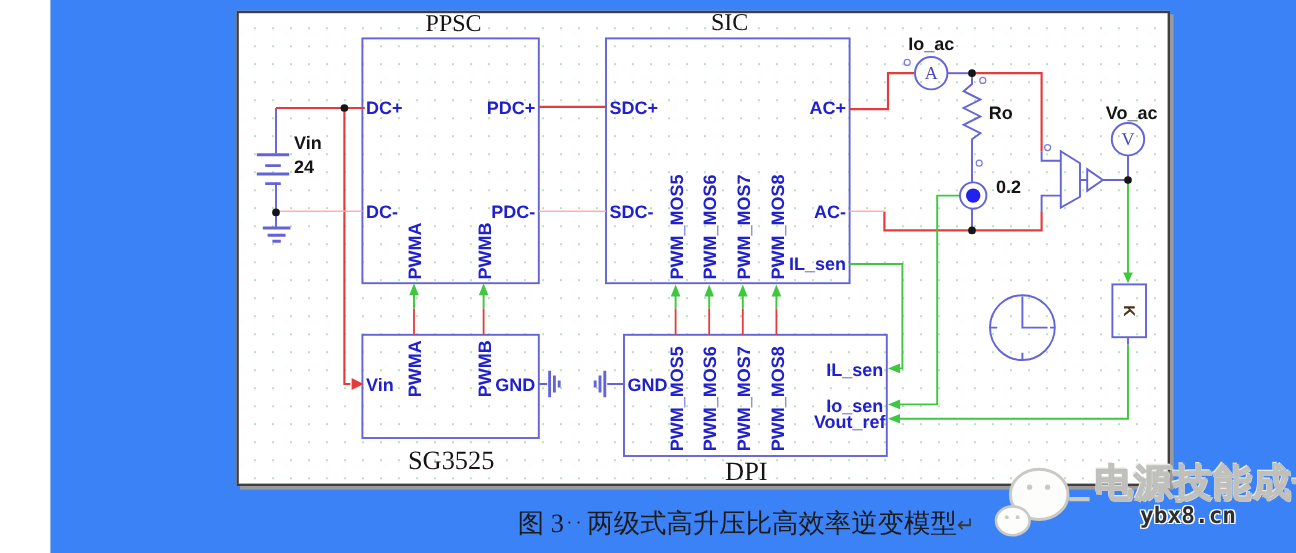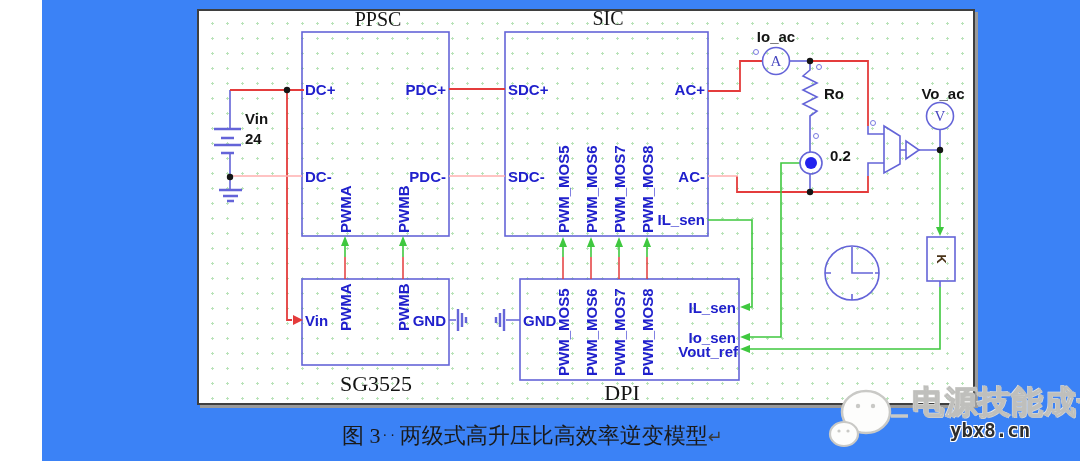--- a/index.html
+++ b/index.html
@@ -20,21 +20,21 @@
   .redfill{fill:#e43c3c;stroke:none;}
   .greenfill{fill:#3fc83f;stroke:none;}
   .junc{fill:#151515;stroke:none;}
   .marker{fill:#fff;stroke:#7a7ae0;stroke-width:1;}
   text{font-family:"Liberation Sans",sans-serif;}
   .pin{font-size:15px;font-weight:bold;fill:#2020cc;}
   .comp{font-size:15px;font-weight:bold;fill:#141414;}
   .title{font-family:"Liberation Serif",serif;font-size:20px;fill:#141414;}
   .meter{font-family:"Liberation Serif",serif;font-size:15px;fill:#4848c0;}
   .klbl{font-size:13px;font-weight:bold;fill:#4a3318;}
-  .caption{position:absolute;left:300px;top:421px;width:560px;
+  .caption{position:absolute;left:300px;top:421px;width:560px;text-align:center;
            font-family:"Liberation Serif",serif;font-size:22px;color:#1a1a1a;white-space:nowrap;}
   .caption .dots{letter-spacing:3px;font-size:14px;vertical-align:3px;padding:0 2px;}
   .caption .ret{color:#3a3a3a;font-size:18px;}
   .watermark{position:absolute;left:786px;top:386px;display:flex;align-items:flex-start;z-index:5;}
   .wm-text{margin-left:2px;}
   .wm-title{font-size:32px;font-weight:bold;letter-spacing:1px;color:#f3f3f1;
             -webkit-text-stroke:1.2px #bfbfbc;
             text-shadow:1px 1px 0 #d9d9d6,-1px -1px 0 #e8e8e5;white-space:nowrap;line-height:1;}
   .wm-site{font-family:"DejaVu Sans Mono","Liberation Mono",monospace;font-weight:bold;
            font-size:19px;color:#2e2e2e;margin-top:1px;margin-left:38px;

